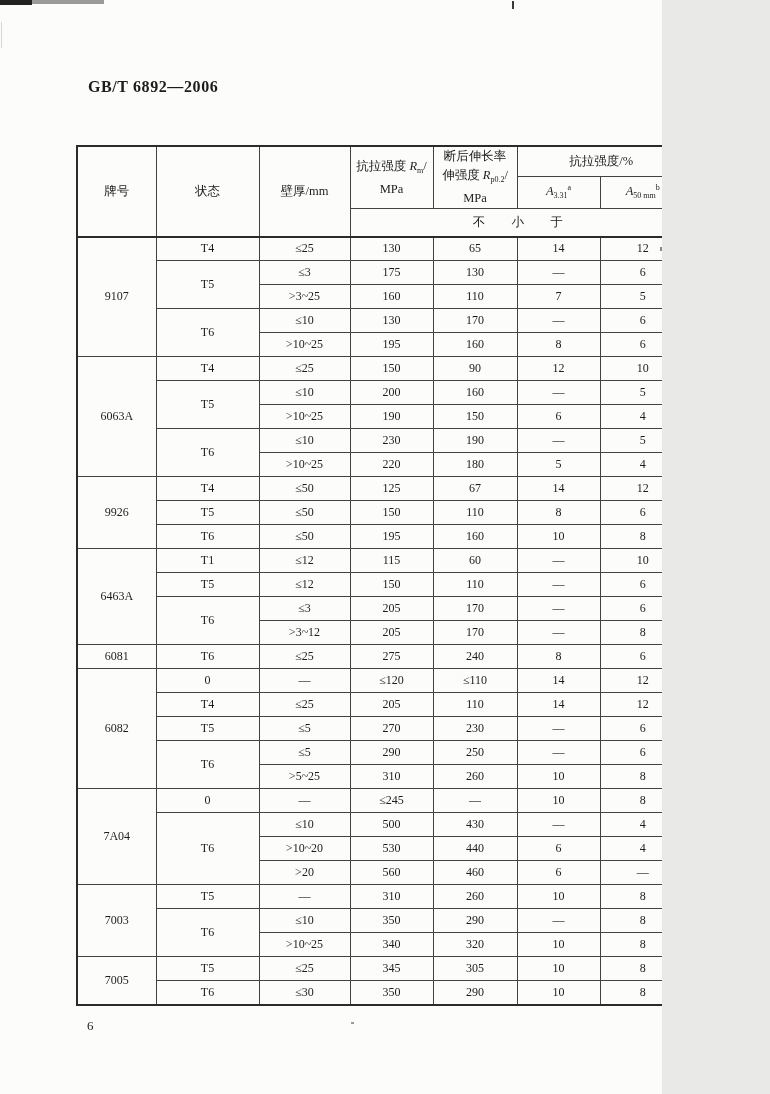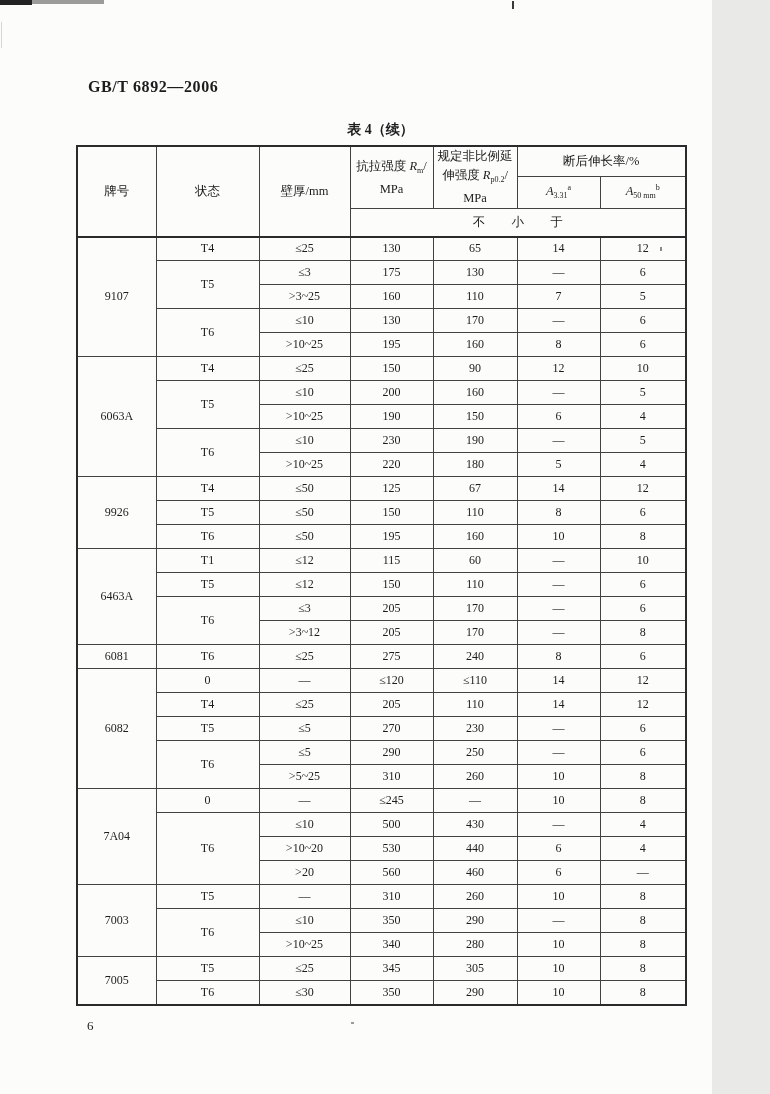--- a/index.html
+++ b/index.html
@@ -2,21 +2,21 @@
 <html><head>
 <meta charset="utf-8">
 <style>
   html,body { margin:0; padding:0; }
   body {
     width:770px; height:1094px;
     background:#e9e9e7;
     font-family:"Liberation Serif","DejaVu Serif",serif;
   }
   .page {
-    position:relative; width:712px; height:1094px;
+    position:relative; width:662px; height:1094px;
     background:#fcfcfa; overflow:hidden; color:#1c1c1c;
   }
   
   .art { position:absolute; }
   .art-bar-black { left:0; top:0; width:32px; height:5px; background:#222; }
   .art-bar-gray  { left:32px; top:0; width:72px; height:4px; background:#9b9b99; }
   .art-tick-top  { left:512px; top:1px; width:2px; height:8px; background:#3a3a3a; }
   .art-edge-1 { left:766px; top:8px;  width:2px; height:26px; background:#c9c9c6; }
   .art-edge-2 { left:765px; top:120px; width:2px; height:10px; background:#d4d4d1; }
   .art-edge-3 { left:758px; top:38px; width:5px; height:2px; background:#cfcfcc; }
@@ -70,21 +70,20 @@
   <div class="art art-tick-top"></div>
   <div class="art art-edge-1"></div>
   <div class="art art-edge-2"></div>
   <div class="art art-edge-3"></div>
   <div class="art art-left-dots"></div>
   <div class="art art-speck-1"></div>
   <div class="art art-speck-2"></div>
 
   <div class="doc-number">GB/T 6892—2006</div>
 
-  <div class="table-caption">表 4（续）</div>
 
   <table class="spec-table">
     <colgroup>
       <col style="width:79px">
         <col style="width:103px">
         <col style="width:91px">
       <col style="width:83px">
         <col style="width:84px">
         <col style="width:83px">
         <col style="width:86px">
@@ -92,25 +91,25 @@
     <thead>
       <tr class="h1">
         <th rowspan="3"><span>牌号</span></th>
         <th rowspan="3"><span>状态</span></th>
         <th rowspan="3"><span>壁厚/mm</span></th>
         <th rowspan="2">
           <div class="hline"><span>抗拉强度 </span><span class="it"><span>R</span></span><sub>m</sub><span>/</span></div>
           <div class="hline">MPa</div>
         </th>
         <th rowspan="2">
-          <div class="hline">规定非比例延</div>
+          <div class="hline">断后伸长率</div>
           <div class="hline"><span>伸强度 </span><span class="it"><span>R</span></span><sub>p0.2</sub><span>/</span></div>
           <div class="hline">MPa</div>
         </th>
-        <th colspan="2"><span>断后伸长率/%</span></th>
+        <th colspan="2"><span>抗拉强度/%</span></th>
       </tr>
       <tr class="h2">
         <th><span class="it"><span>A</span></span><sub>3.31</sub><sup>a</sup></th>
         <th><span class="it"><span>A</span></span><sub>50 mm</sub><sup>b</sup></th>
       </tr>
       <tr class="h3">
         <th colspan="4" class="nlt"><span>不小于</span></th>
       </tr>
     </thead>
     <tbody>
@@ -342,21 +341,21 @@
           <td rowspan="2">T6</td>
           <td>≤10</td>
           <td>350</td>
           <td>290</td>
           <td>—</td>
           <td>8</td>
         </tr>
         <tr>
           <td>&gt;10~25</td>
           <td>340</td>
-          <td>280</td>
+          <td>320</td>
           <td>10</td>
           <td>8</td>
         </tr>
         <tr>
           <td rowspan="2">7005</td>
           <td>T5</td>
           <td>≤25</td>
           <td>345</td>
           <td>305</td>
           <td>10</td>

